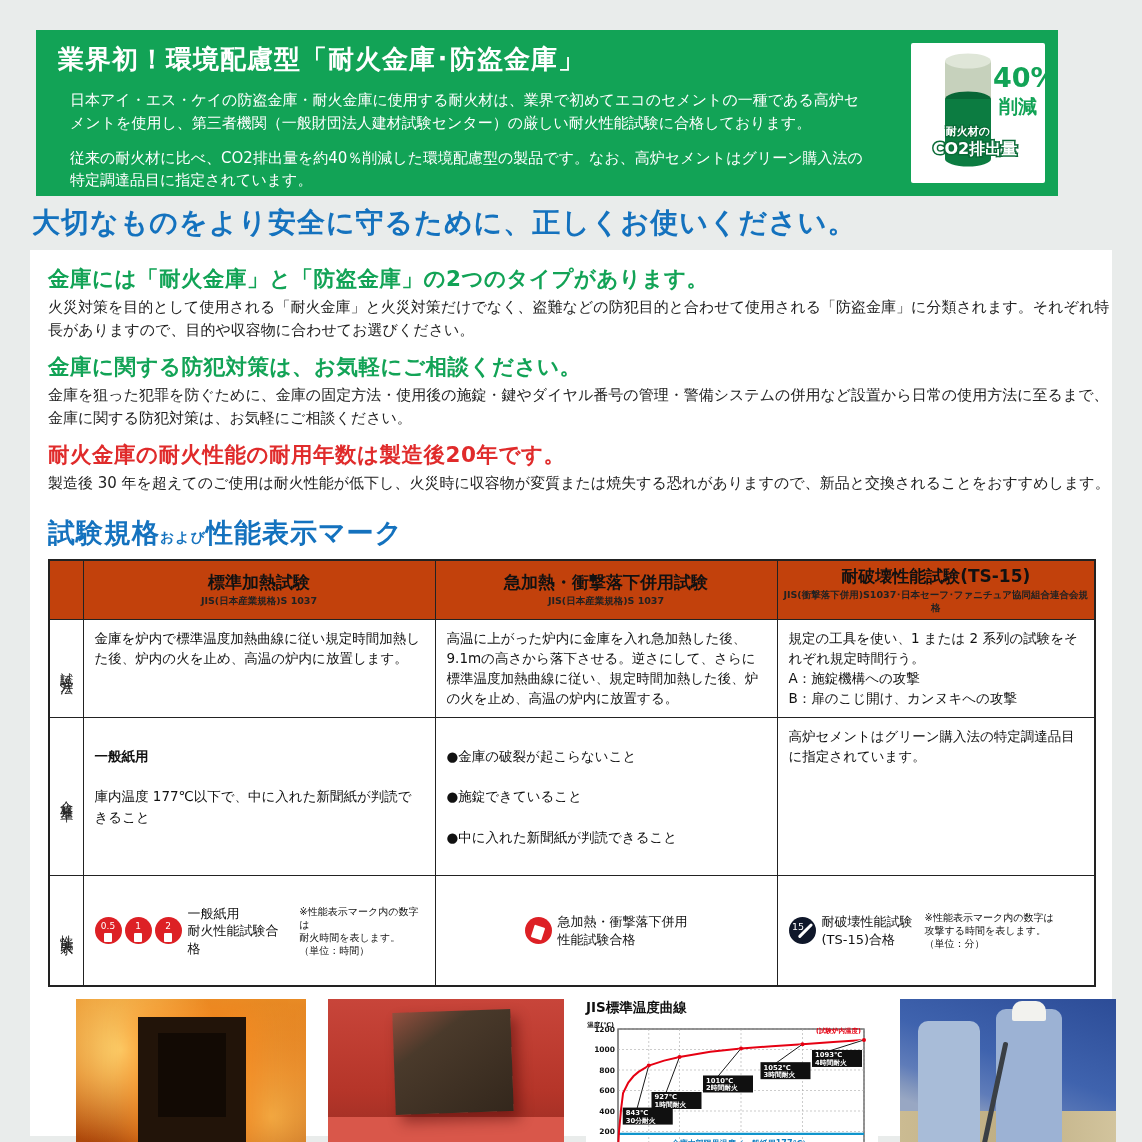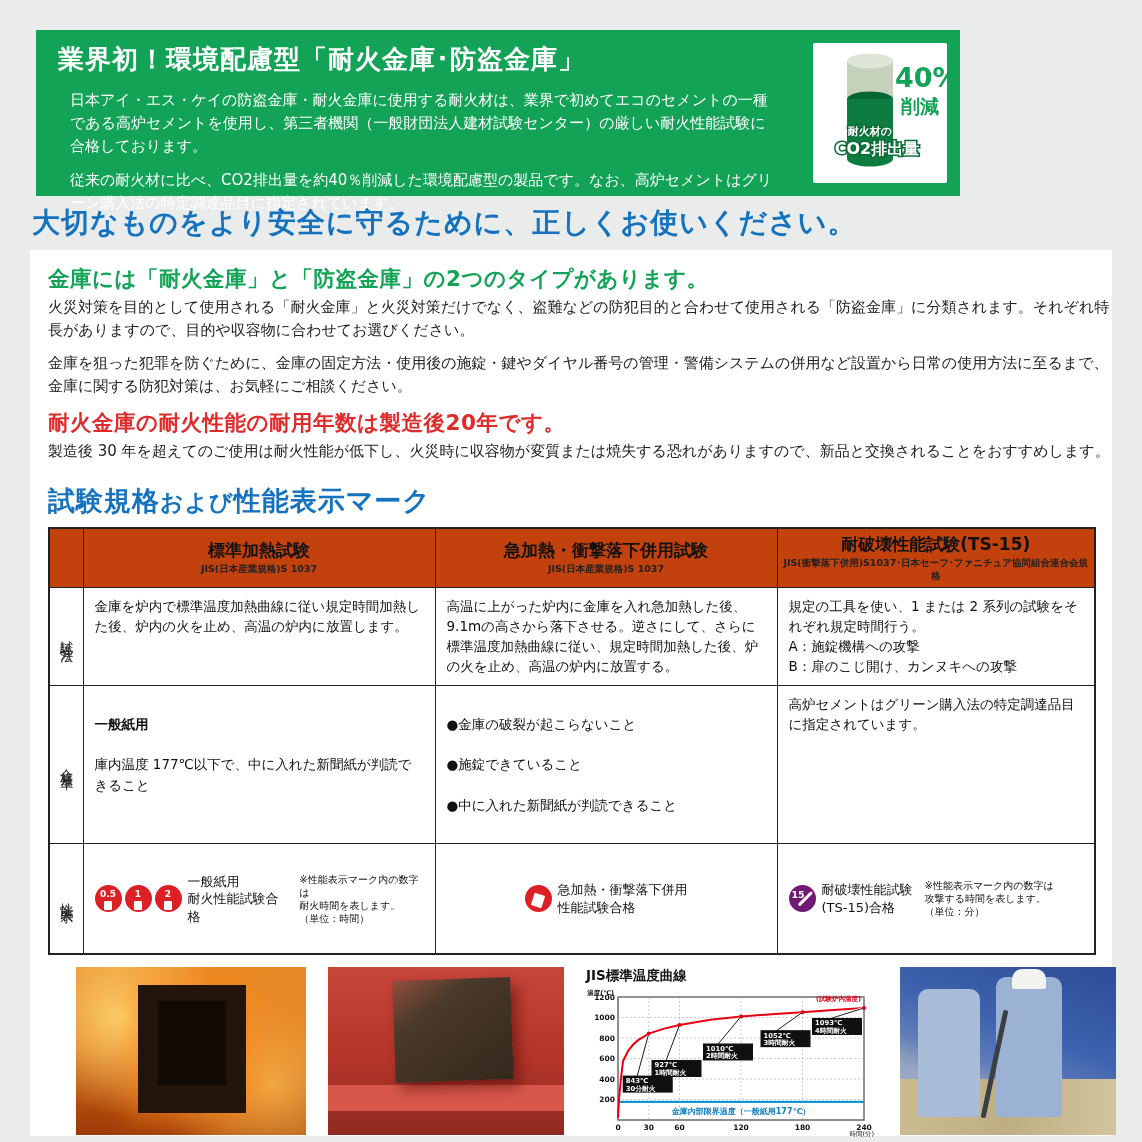--- a/index.html
+++ b/index.html
@@ -1,60 +1,60 @@
 <!DOCTYPE html>
 <html><head>
 <meta charset="utf-8">
 <style>
   html,body{margin:0;padding:0;}
   body{background:#e9eceb;font-family:"DejaVu Sans","Liberation Sans",sans-serif;color:#222;}
   .page{position:relative;width:1142px;height:1142px;background:#e9eceb;overflow:hidden;}
 
   
-  .eco-header{position:absolute;left:36px;top:30px;width:924px;height:166px;background:#12a356;color:#fff;box-sizing:border-box;padding:10px 172px 10px 22px;}
+  .eco-header{position:absolute;left:36px;top:30px;width:1022px;height:166px;background:#12a356;color:#fff;box-sizing:border-box;padding:10px 172px 10px 22px;}
   .eco-header h1{margin:2px 0 9px;font-size:26px;font-weight:bold;letter-spacing:1px;}
   .hb{margin:12px;font-size:15px;line-height:1.52;}
   .co2-badge{position:absolute;top:13px;right:13px;width:134px;height:140px;background:#fff;border-radius:2px;}
 
   
   .main-headline{position:absolute;left:32px;top:204px;margin:0;font-size:28px;font-weight:bold;color:#1472be;letter-spacing:1px;}
 
   
   .card{position:absolute;left:30px;top:250px;width:1082px;height:886px;background:#fff;box-sizing:border-box;padding:10px 0 0 18px;}
 
   .info-sec{margin:4px 0 11px;}
   .info-sec h3{margin:0 0 3px;font-size:21.5px;font-weight:bold;letter-spacing:0.5px;}
   .info-sec h3.green{color:#12a356;}
   .info-sec h3.red{color:#e02b2b;}
   .info-sec p{margin:0;font-size:15px;line-height:1.5;color:#222;}
 
   .spec-heading{margin:20px 0 8px;font-size:27px;font-weight:bold;color:#1472be;letter-spacing:1px;}
-  .spec-heading .small{font-size:23px;}
+  .spec-heading .small{font-size:14px;}
 
   
   .spec-table{border-collapse:collapse;width:1046px;table-layout:fixed;border:2px solid #222;}
   .spec-table th,.spec-table td{border:1px solid #222;box-sizing:border-box;}
   .spec-table thead th{background:#c2410c;padding:4px 2px;height:50px;vertical-align:middle;}
   .ct{font-size:17px;font-weight:bold;color:#111;}
   .cs{font-size:9.5px;font-weight:bold;color:#222;margin-top:1px;}
   .vlab{width:34px;background:#fff;font-weight:normal;text-align:center;}
   .vlab span{writing-mode:vertical-rl;text-orientation:upright;font-size:13px;letter-spacing:3px;color:#222;}
   .spec-table td{font-size:13.5px;line-height:1.5;padding:8px 11px;vertical-align:top;white-space:pre-line;color:#111;}
   tr.r-method td{height:96px;}
   tr.r-criteria td{height:76px;}
   tr.r-perf td{height:68px;vertical-align:middle;}
   .crit-title{font-weight:bold;}
 
   .perf-wrap{display:flex;align-items:center;gap:6px;}
   .marks{display:flex;gap:3px;flex:0 0 auto;}
   .mark{position:relative;width:27px;height:27px;border-radius:50%;background:#dd2025;color:#fff;display:flex;align-items:center;justify-content:center;flex:0 0 auto;}
-  .mark i{font-style:normal;font-size:9px;font-weight:bold;transform:translateY(-4px);text-align:right;}
+  .mark i{font-style:normal;font-size:9px;font-weight:normal;transform:translateY(-4px);text-align:right;}
   .mark::after{content:"";position:absolute;bottom:2px;left:50%;transform:translateX(-50%);width:8px;height:9px;background:#fff;border-radius:1px;}
   .mark.drop::after{width:11px;height:13px;transform:translateX(-50%) rotate(18deg);bottom:5px;}
-  .mark.blue{background:#701a75;}
+  .mark.blue{background:#0f172a;}
   .mark.blue::after{width:2.5px;height:19px;transform:translateX(2px) rotate(45deg);bottom:4px;border-radius:2px;}
   .mark.blue i{font-size:9.5px;transform:translate(-4px,-4px);}
   .perf-label{font-size:13px;line-height:1.35;white-space:pre-line;color:#111;}
   .perf-note{font-size:10px;line-height:1.3;white-space:pre-line;color:#111;margin-left:6px;}
 
   
   .media-row{display:flex;gap:22px;margin-top:12px;margin-left:28px;}
   .photo{position:relative;height:168px;margin:0;overflow:hidden;flex:0 0 auto;}
   .photo.fire{width:230px;background:
       radial-gradient(circle at 20% 30%,rgba(255,220,120,.9),rgba(255,160,40,0) 45%),
@@ -103,20 +103,21 @@
   <h2 class="main-headline">大切なものをより安全に守るために、正しくお使いください。</h2>
 
   <div class="card">
 
     <section class="info-sec">
       <h3 class="green">金庫には「耐火金庫」と「防盗金庫」の2つのタイプがあります。</h3>
       <p>火災対策を目的として使用される「耐火金庫」と火災対策だけでなく、盗難などの防犯目的と合わせて使用される「防盗金庫」に分類されます。それぞれ特長がありますので、目的や収容物に合わせてお選びください。</p>
     </section>
 
     <section class="info-sec">
+      <h3 class="green">金庫に関する防犯対策は、お気軽にご相談ください。</h3>
       <p>金庫を狙った犯罪を防ぐために、金庫の固定方法・使用後の施錠・鍵やダイヤル番号の管理・警備システムの併用など設置から日常の使用方法に至るまで、金庫に関する防犯対策は、お気軽にご相談ください。</p>
     </section>
 
     <section class="info-sec">
       <h3 class="red">耐火金庫の耐火性能の耐用年数は製造後20年です。</h3>
       <p>製造後 30 年を超えてのご使用は耐火性能が低下し、火災時に収容物が変質または焼失する恐れがありますので、新品と交換されることをおすすめします。</p>
     </section>
 
     <h2 class="spec-heading"><span>試験規格</span><span class="small">および</span><span>性能表示マーク</span></h2>
 

